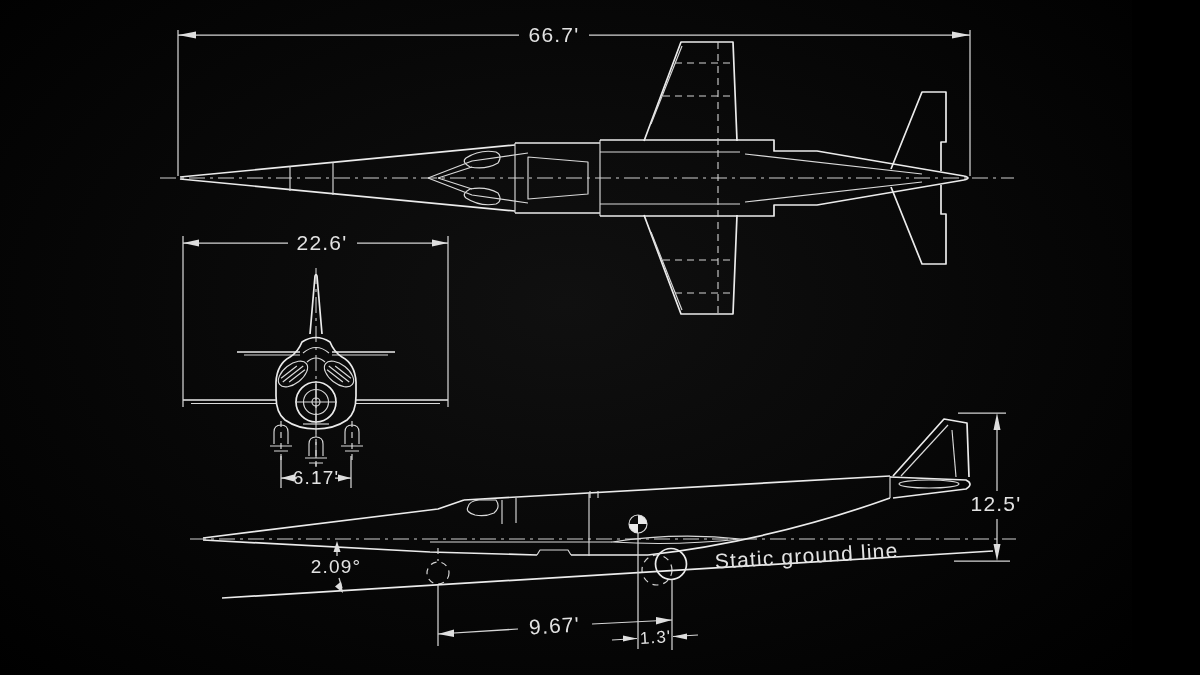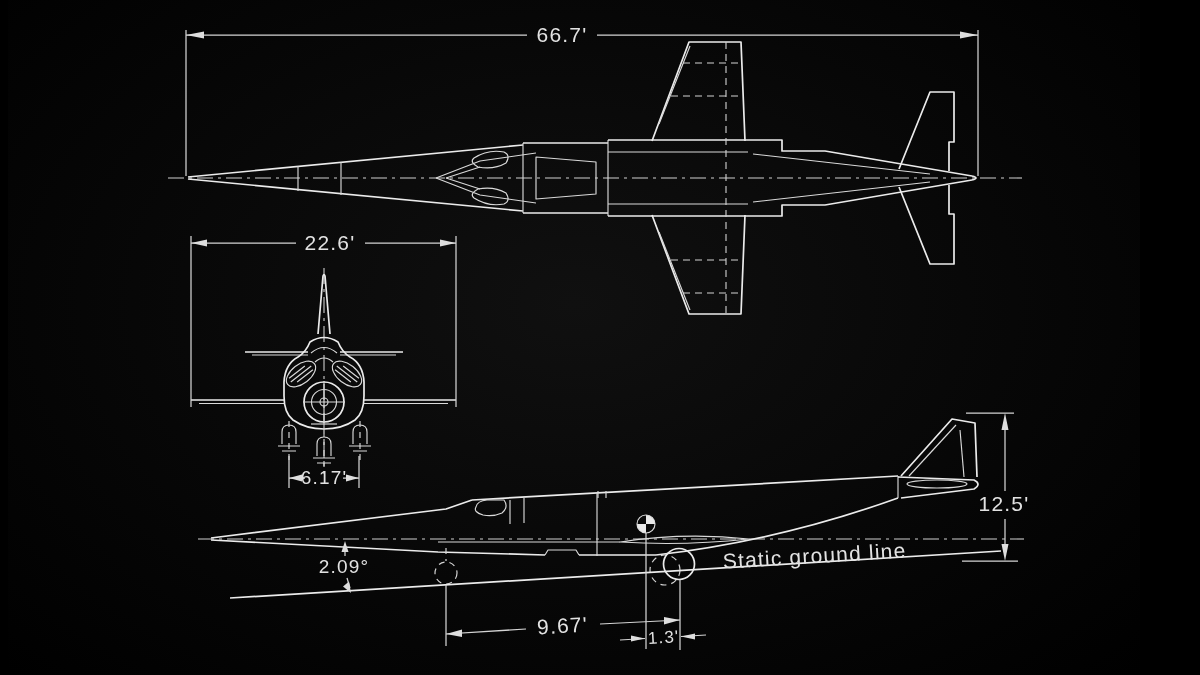--- a/index.html
+++ b/index.html
@@ -1,19 +1,18 @@
 <!DOCTYPE html>
 <html><head>
 <meta charset="utf-8">
 <style>
   html,body{margin:0;padding:0;background:#000;}
   .stage{
     position:relative;width:1132px;height:675px;overflow:hidden;
     background:radial-gradient(ellipse at 50% 45%, #101010 0%, #070707 55%, #000 100%);
-    margin-left:8px;
   }
   svg{display:block;width:1200px;height:675px;}
   .ln   {fill:none;stroke:#ebebeb;stroke-width:1.7;stroke-linejoin:round;}
   .thin {fill:none;stroke:#d9d9d9;stroke-width:1.15;stroke-linejoin:round;}
   .dim  {fill:none;stroke:#d4d4d4;stroke-width:1.25;}
   .cl   {fill:none;stroke:#cfcfcf;stroke-width:1.1;stroke-dasharray:16 5 3 5;}
   .dash {fill:none;stroke:#d4d4d4;stroke-width:1.1;stroke-dasharray:7 5;}
   .wdash{fill:none;stroke:#d4d4d4;stroke-width:1.2;stroke-dasharray:6 5;}
   .arr  {fill:#dedede;stroke:none;}
   .fillw{fill:#e8e8e8;stroke:none;}

